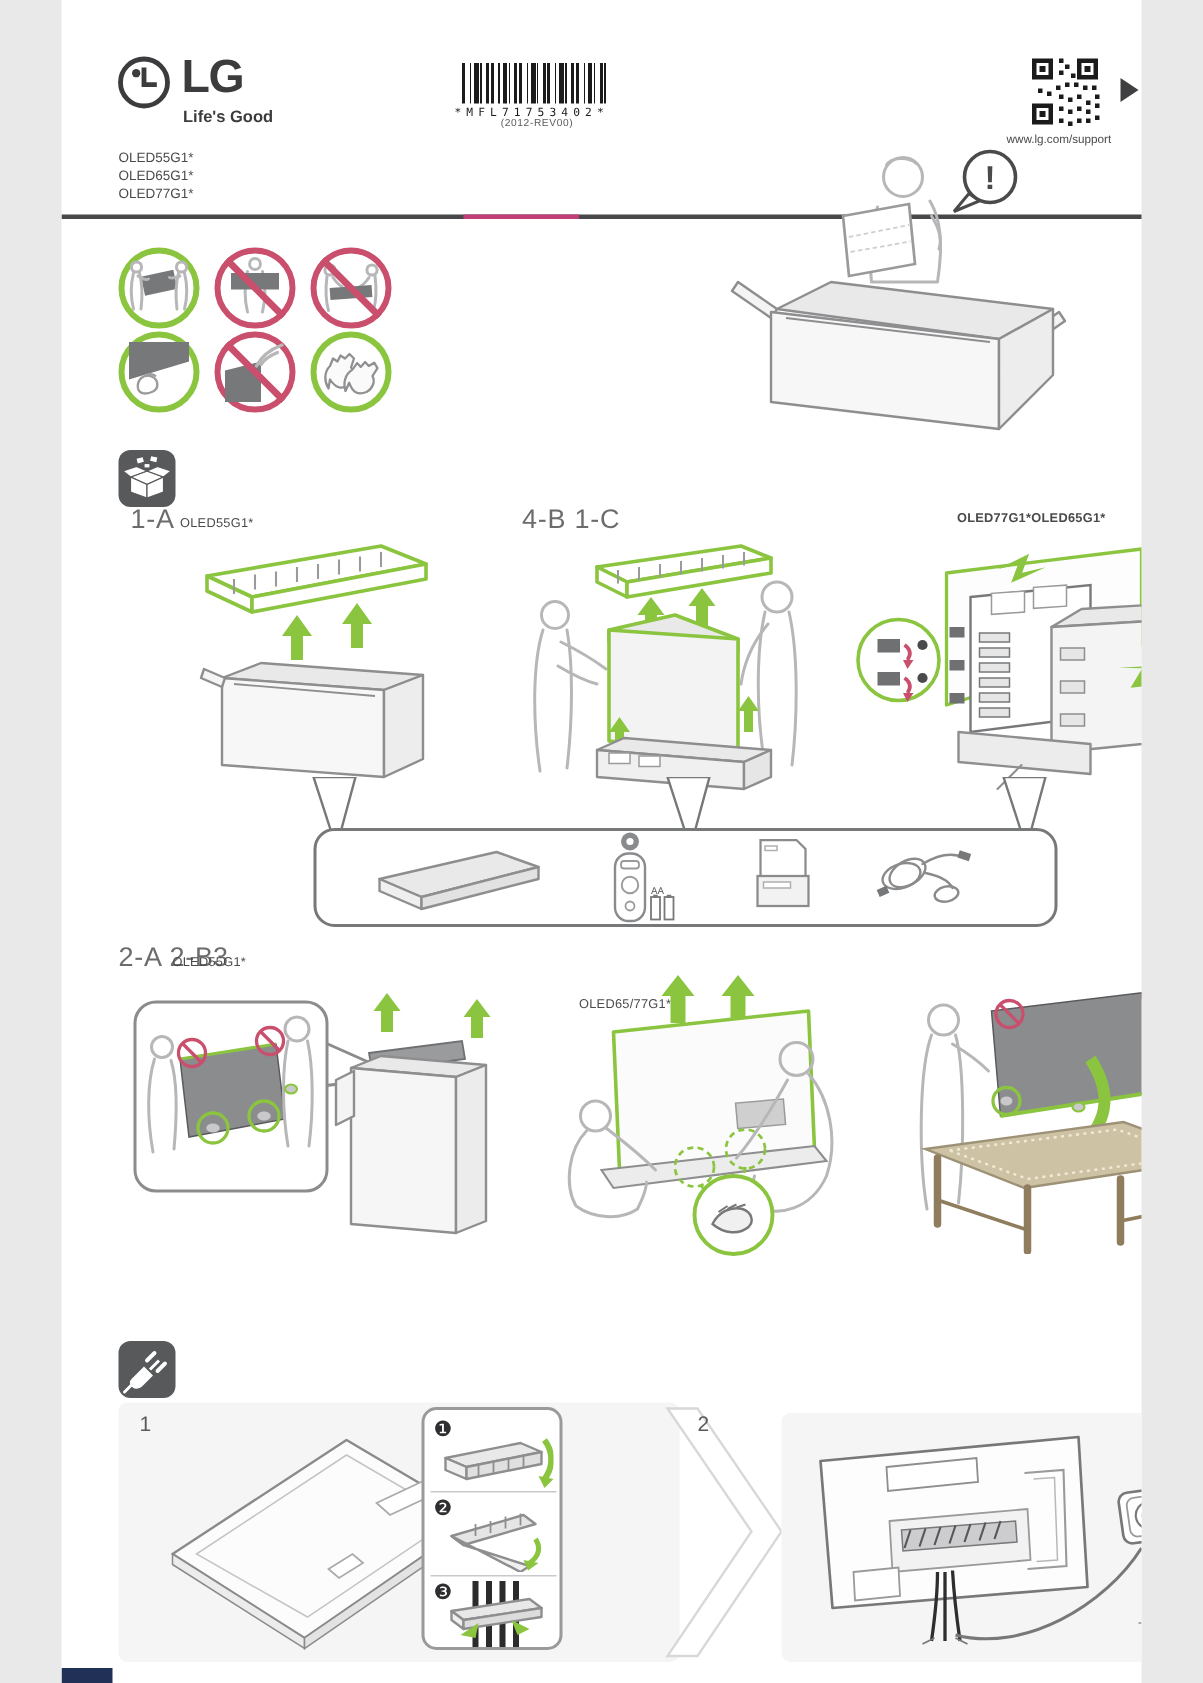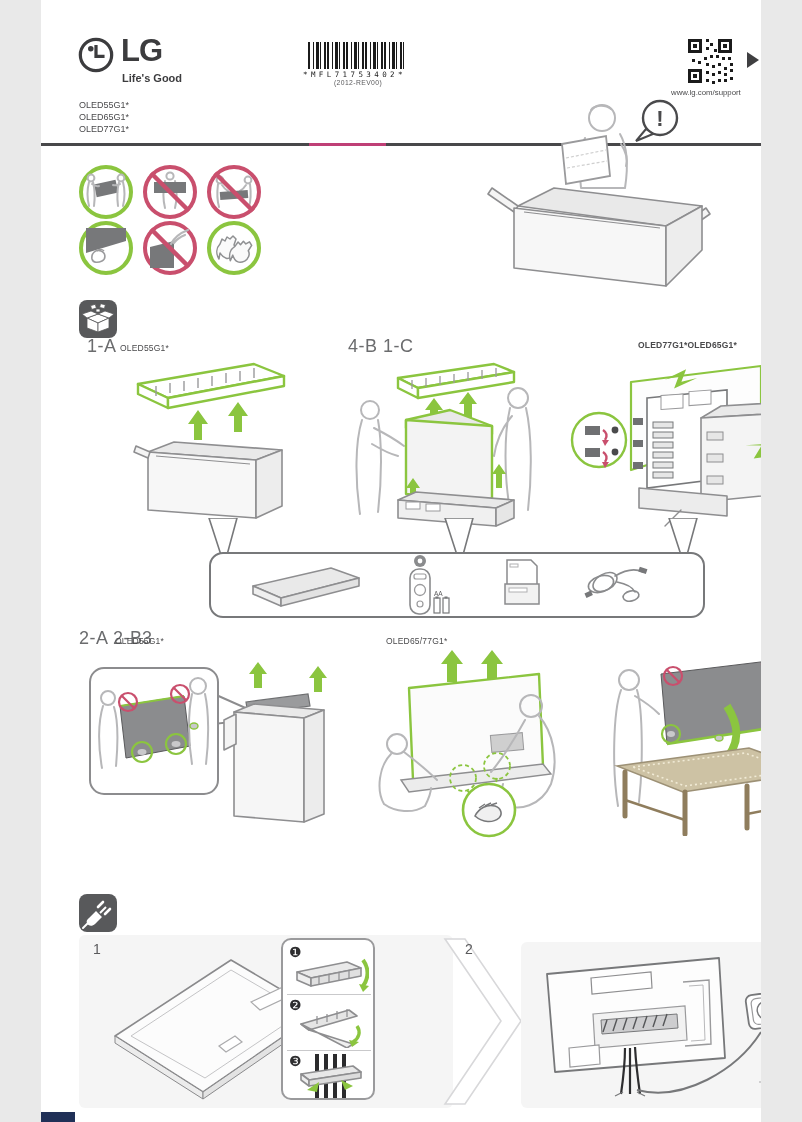--- a/index.html
+++ b/index.html
@@ -342,21 +342,21 @@
         <ellipse cx="48" cy="34" rx="8" ry="5" transform="rotate(-12 48 34)"></ellipse>
       </g>
       <rect x="56" y="6" width="8" height="5" fill="#77787a" transform="rotate(18 60 8)"></rect>
       <rect x="2" y="30" width="7" height="5" fill="#77787a" transform="rotate(-24 5 32)"></rect>
     </svg>
   </div>
 
   <span class="abs seclabel" style="left:38px;top:628px;">2-A 2-B</span>
   <span class="abs seclabel" style="left:101px;top:628px;">3</span>
   <span class="abs modlabel" style="left:74px;top:636px;">OLED55G1*</span>
-  <span class="abs modlabel" style="left:345px;top:636px;">OLED65/77G1*</span>
+  <span class="abs modlabel" style="left:345px;top:664px;">OLED65/77G1*</span>
 
   <svg class="abs" style="left:45px;top:660px;" width="245" height="172" viewBox="0 0 245 172">
     <polygon points="128,34 182,58 128,64" fill="#fff" stroke="#8c8c8e" stroke-width="2"></polygon>
     <rect x="4" y="8" width="128" height="126" rx="14" fill="#fff" stroke="#8c8c8e" stroke-width="2"></rect>
 
     <polygon points="34,46 98,36 104,86 40,98" fill="#8b8c8e" stroke="#5a5a5c" stroke-width="1"></polygon>
     <line x1="34" y1="46" x2="98" y2="36" stroke="#8bc53f" stroke-width="2"></line>
     <circle class="outline" cx="22" cy="38" r="7"></circle>
       <path class="outline" d="M17,46 C12,62 12,86 16,108 M28,47 C32,60 32,84 30,106"></path>
     <circle class="outline" cx="112" cy="26" r="8"></circle>

